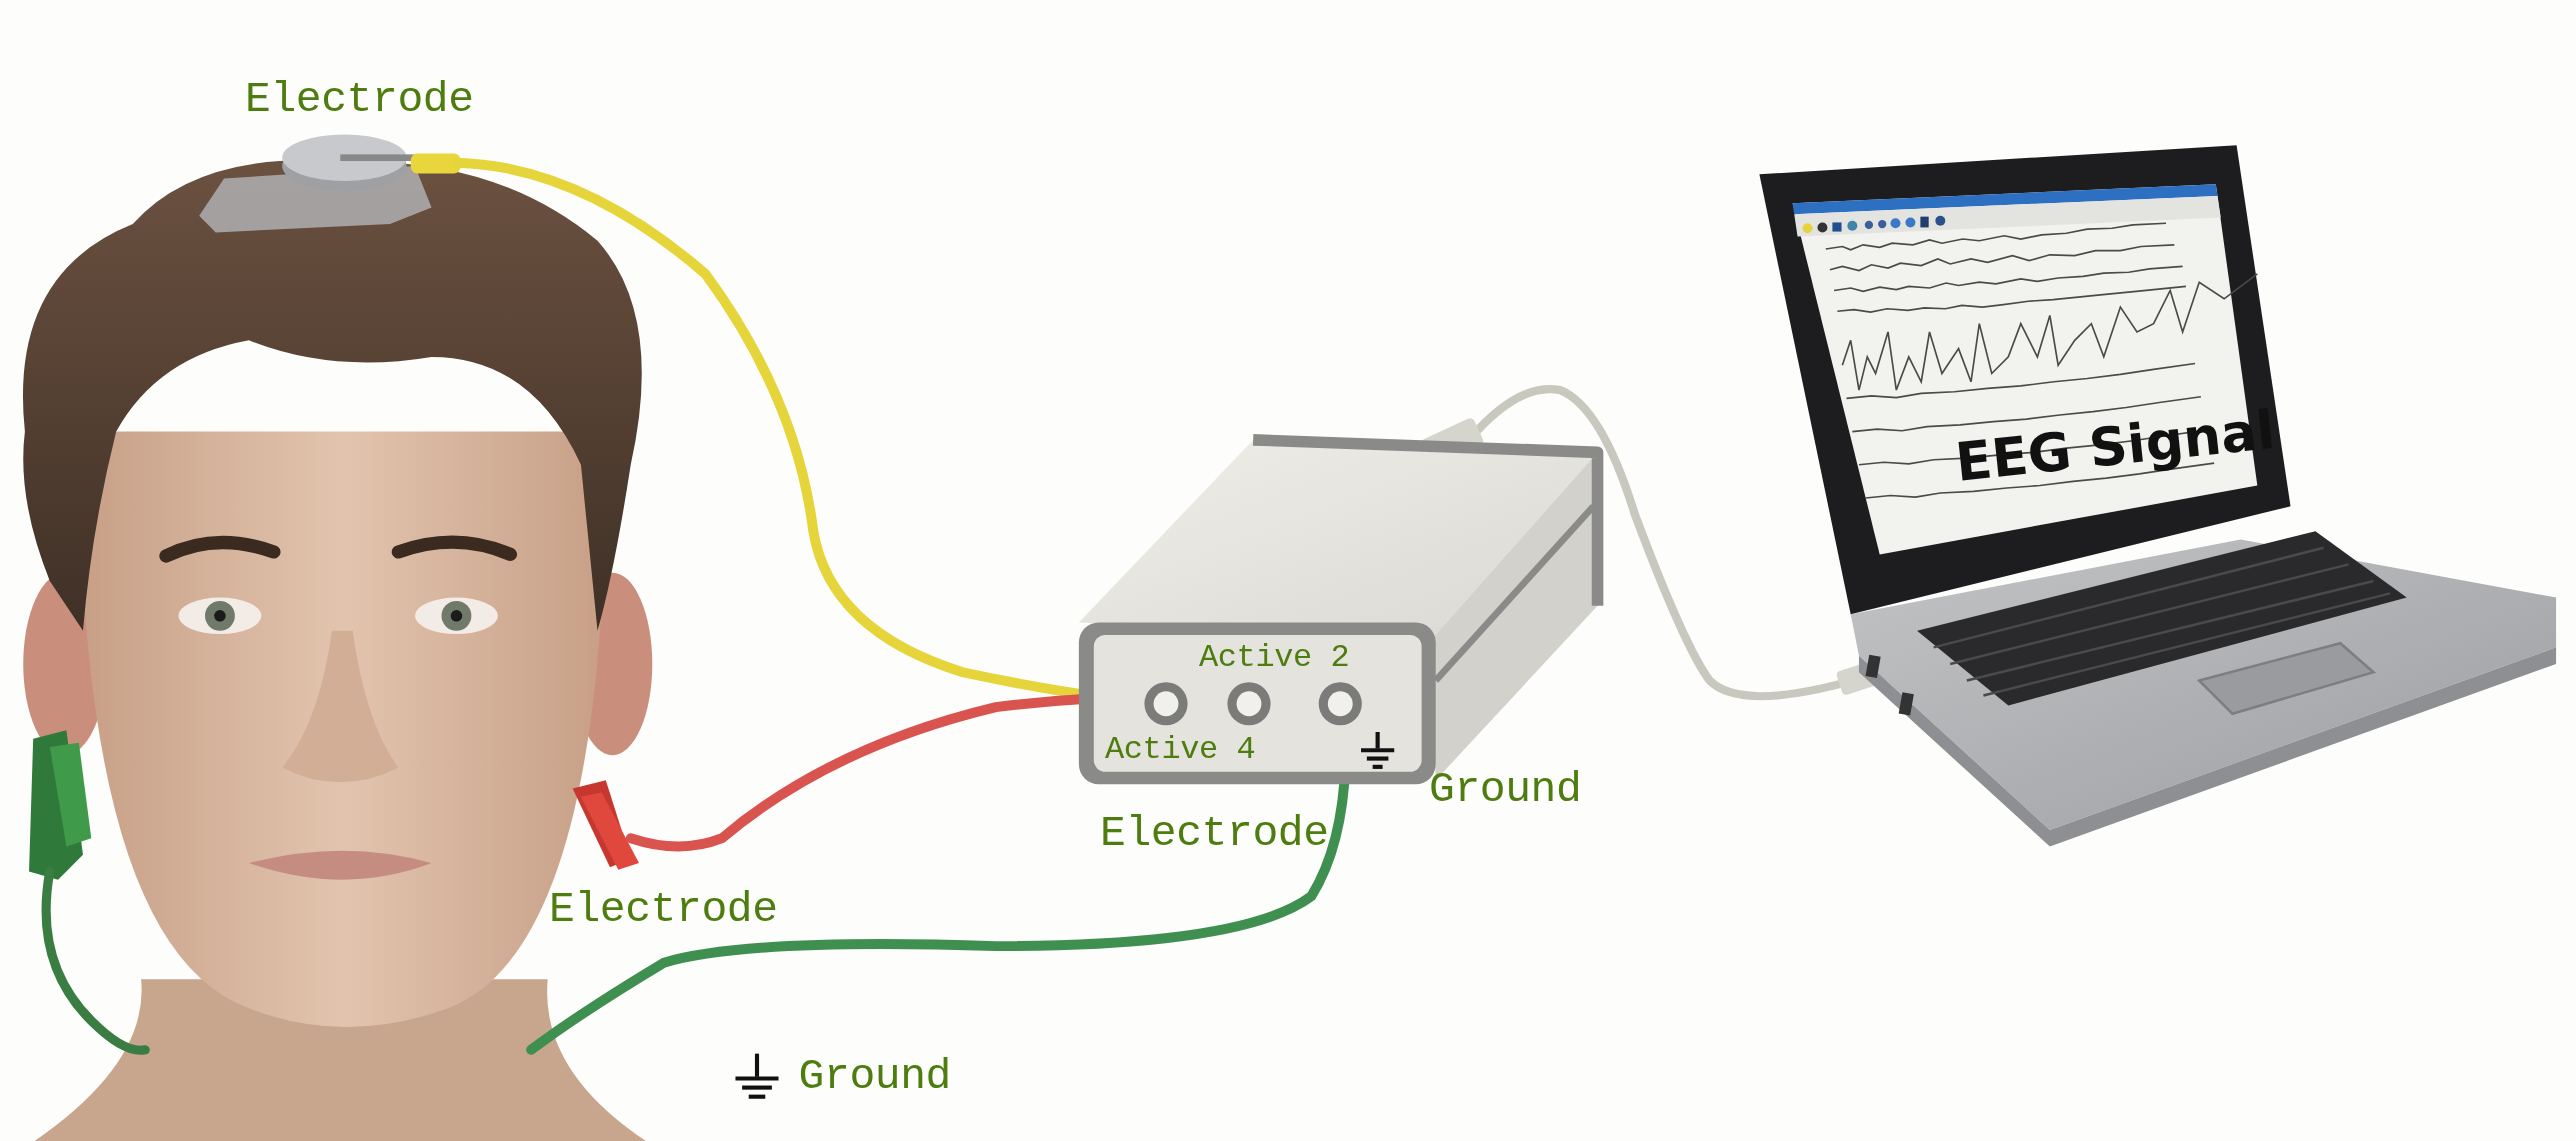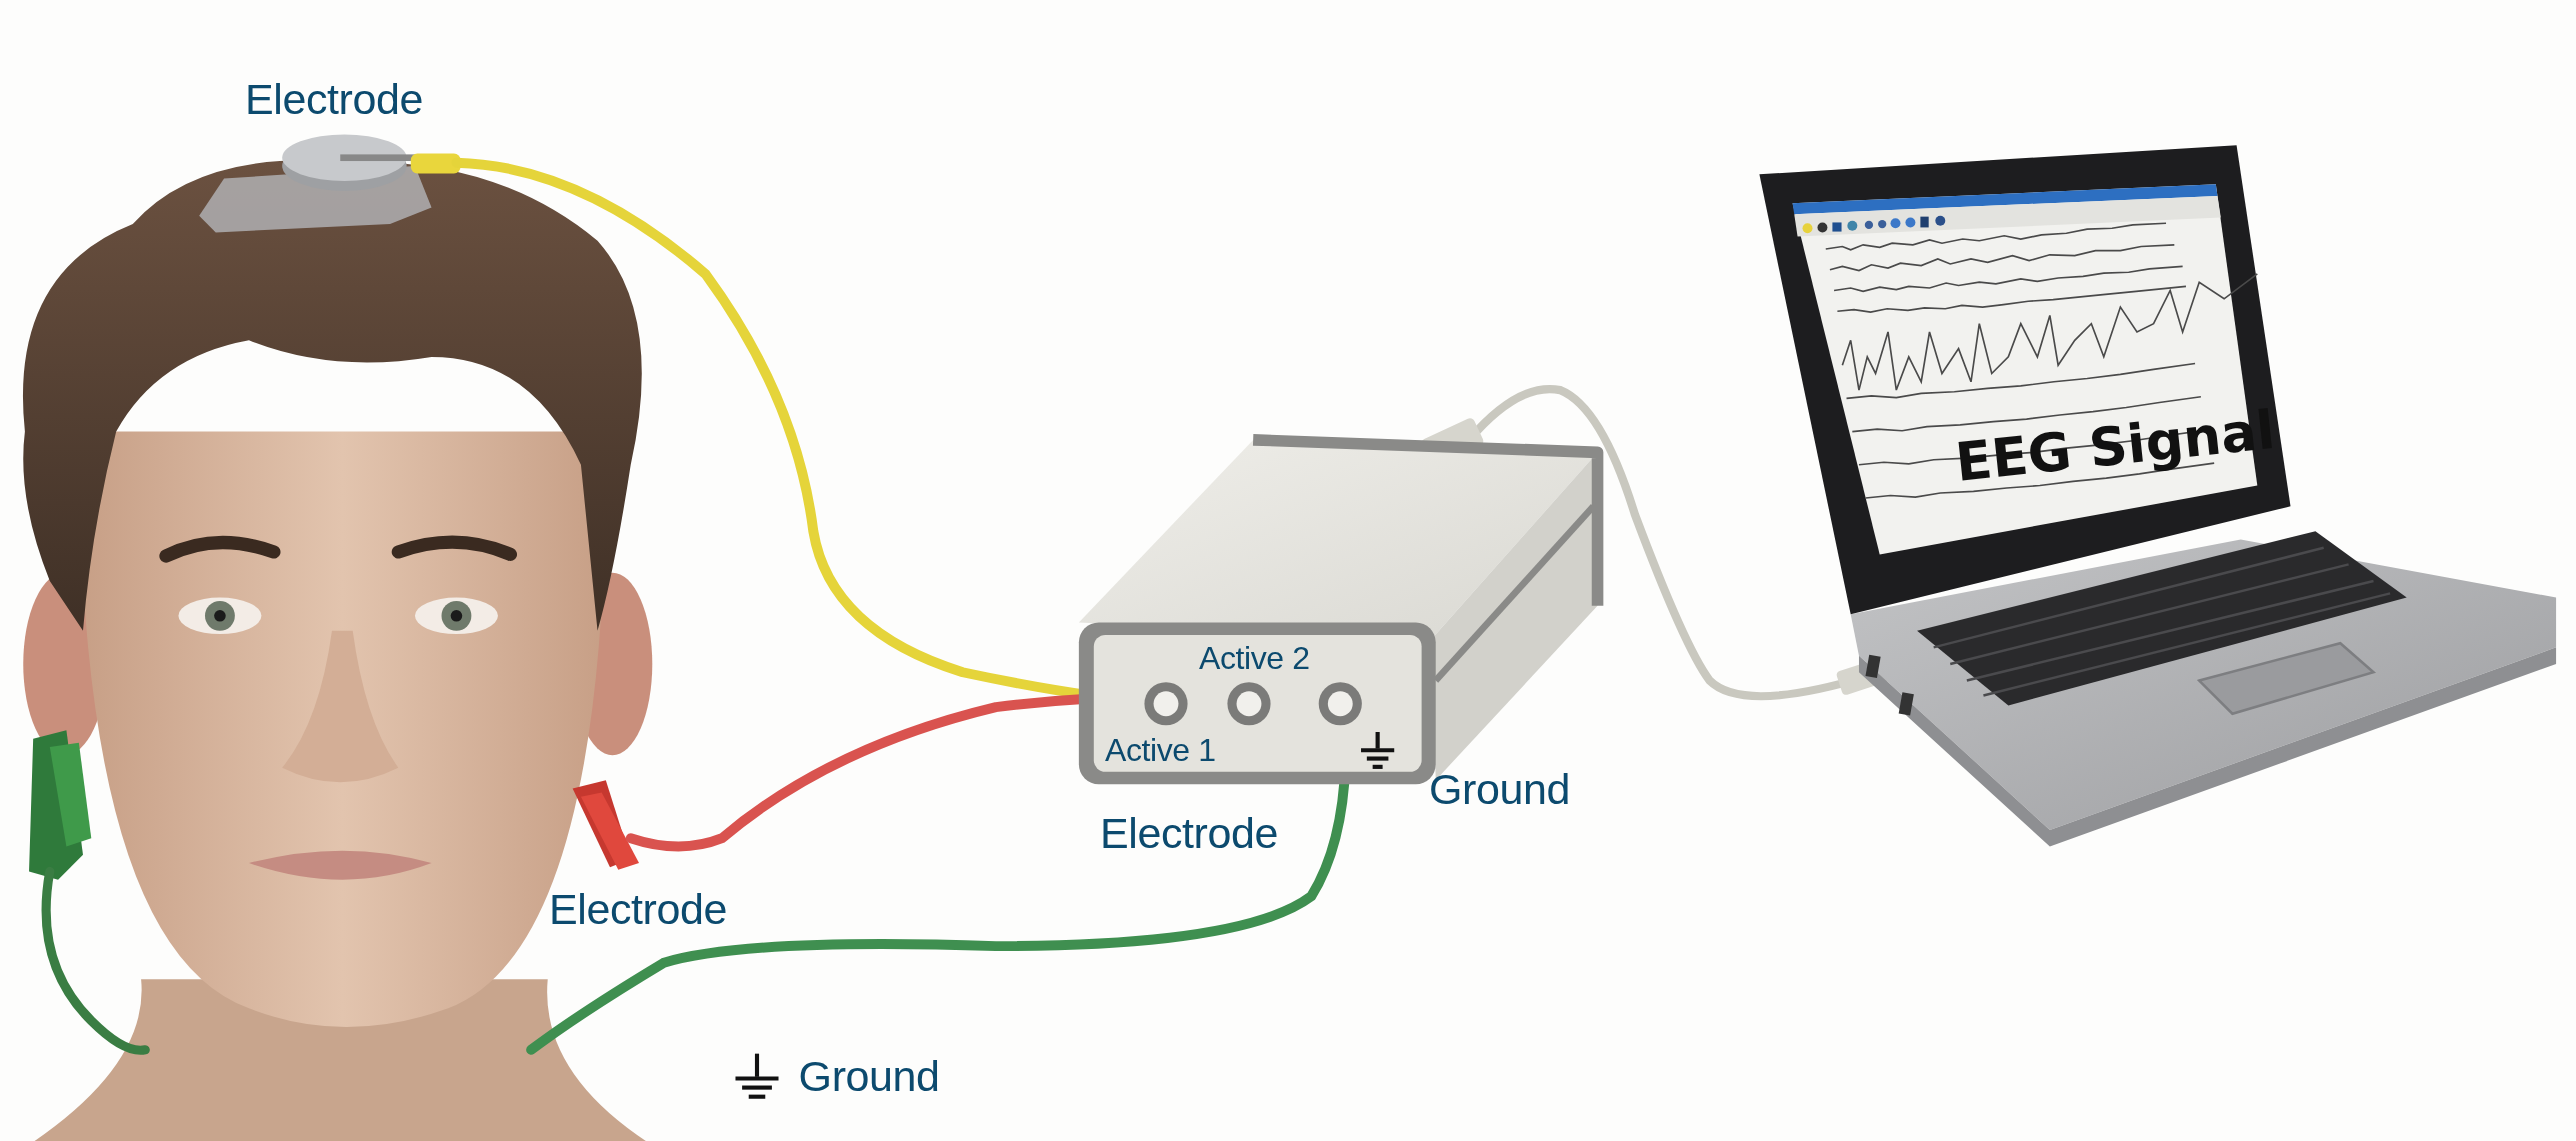--- a/index.html
+++ b/index.html
@@ -4,22 +4,22 @@
 <style>
   html, body { margin: 0; padding: 0; }
   body {
     width: 2576px; height: 1142px; overflow: hidden;
     background: #fdfdfc;
     font-family: "DejaVu Sans", "Liberation Sans", sans-serif;
     position: relative;
   }
   #stage { position: absolute; left: 0; top: 0; width: 2576px; height: 1142px; }
   .label {
-    position: absolute; color: #0c4a6e;
-    font-family: Liberation Sans, sans-serif;
+    position: absolute; color: #4d7c0f;
+    font-family: Liberation Mono, monospace;
     font-size: 43px; line-height: 1; white-space: nowrap; letter-spacing: -0.4px;
   }
   .label-sm { font-size: 32px; }
   .ground-row { display: flex; align-items: center; gap: 16.6px; }
   .ground-glyph { display: inline-block; width: 50px; height: 48px; }
   .screen-title {
     position: absolute; font-size: 53px; font-weight: bold; color: #111;
     transform: rotate(-6deg); transform-origin: left bottom;
     font-family: "DejaVu Sans", "Liberation Sans", sans-serif;
   }
@@ -181,21 +181,21 @@
 
   
   <div class="screen-title" style="left:1959px; top:432px;">EEG Signal</div>
 
   
   <div class="label" style="left:245px; top:78px;">Electrode</div>
   <div class="label" style="left:549px; top:888px;">Electrode</div>
   <div class="label" style="left:1100px; top:812px;">Electrode</div>
   <div class="label" style="left:1429px; top:768px;">Ground</div>
   <div class="label label-sm" style="left:1199px; top:642px;text-align:center;">Active 2</div>
-  <div class="label label-sm" style="left:1105px; top:734px;">Active 1</div>
+  <div class="label label-sm" style="left:1105px; top:734px;">Active 4</div>
 
   <div class="label ground-row" style="left:732px; top:1052px;">
     <svg class="ground-glyph" viewBox="0 0 60 58">
       <g stroke="#111" stroke-width="5">
         <line x1="30" y1="2" x2="30" y2="30"></line>
         <line x1="4" y1="32" x2="56" y2="32"></line>
         <line x1="12" y1="43" x2="48" y2="43"></line>
         <line x1="20" y1="54" x2="40" y2="54"></line>
       </g>
     </svg>

